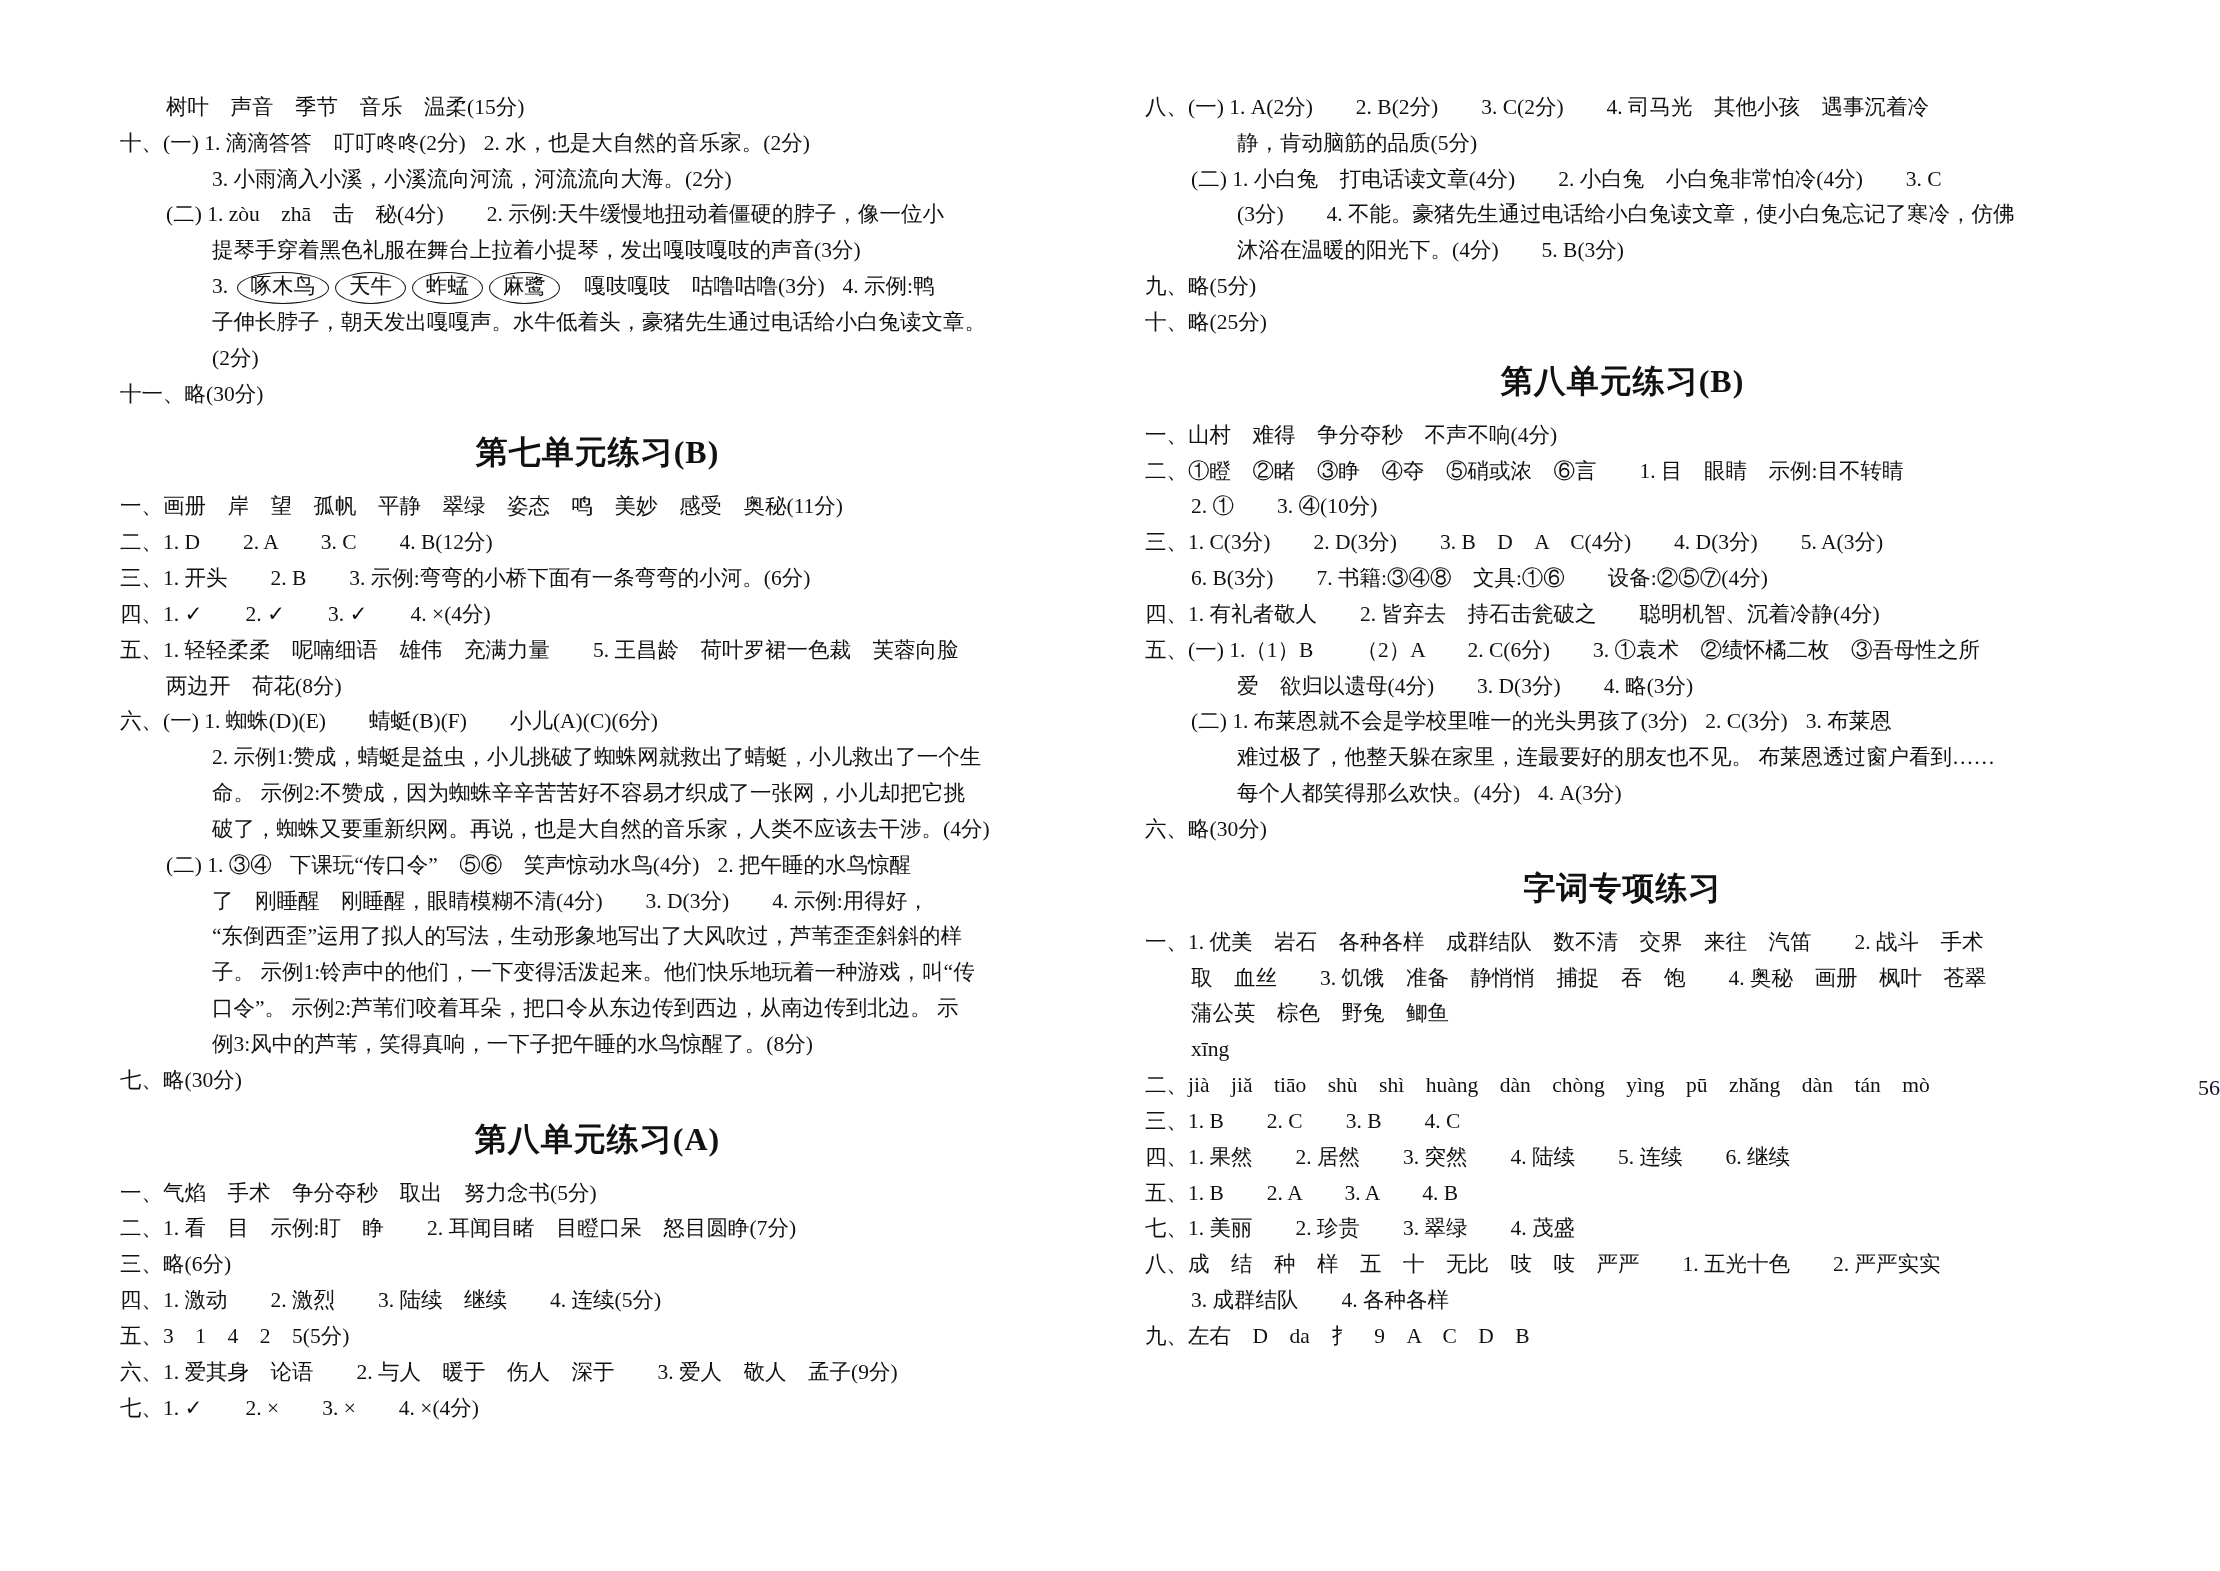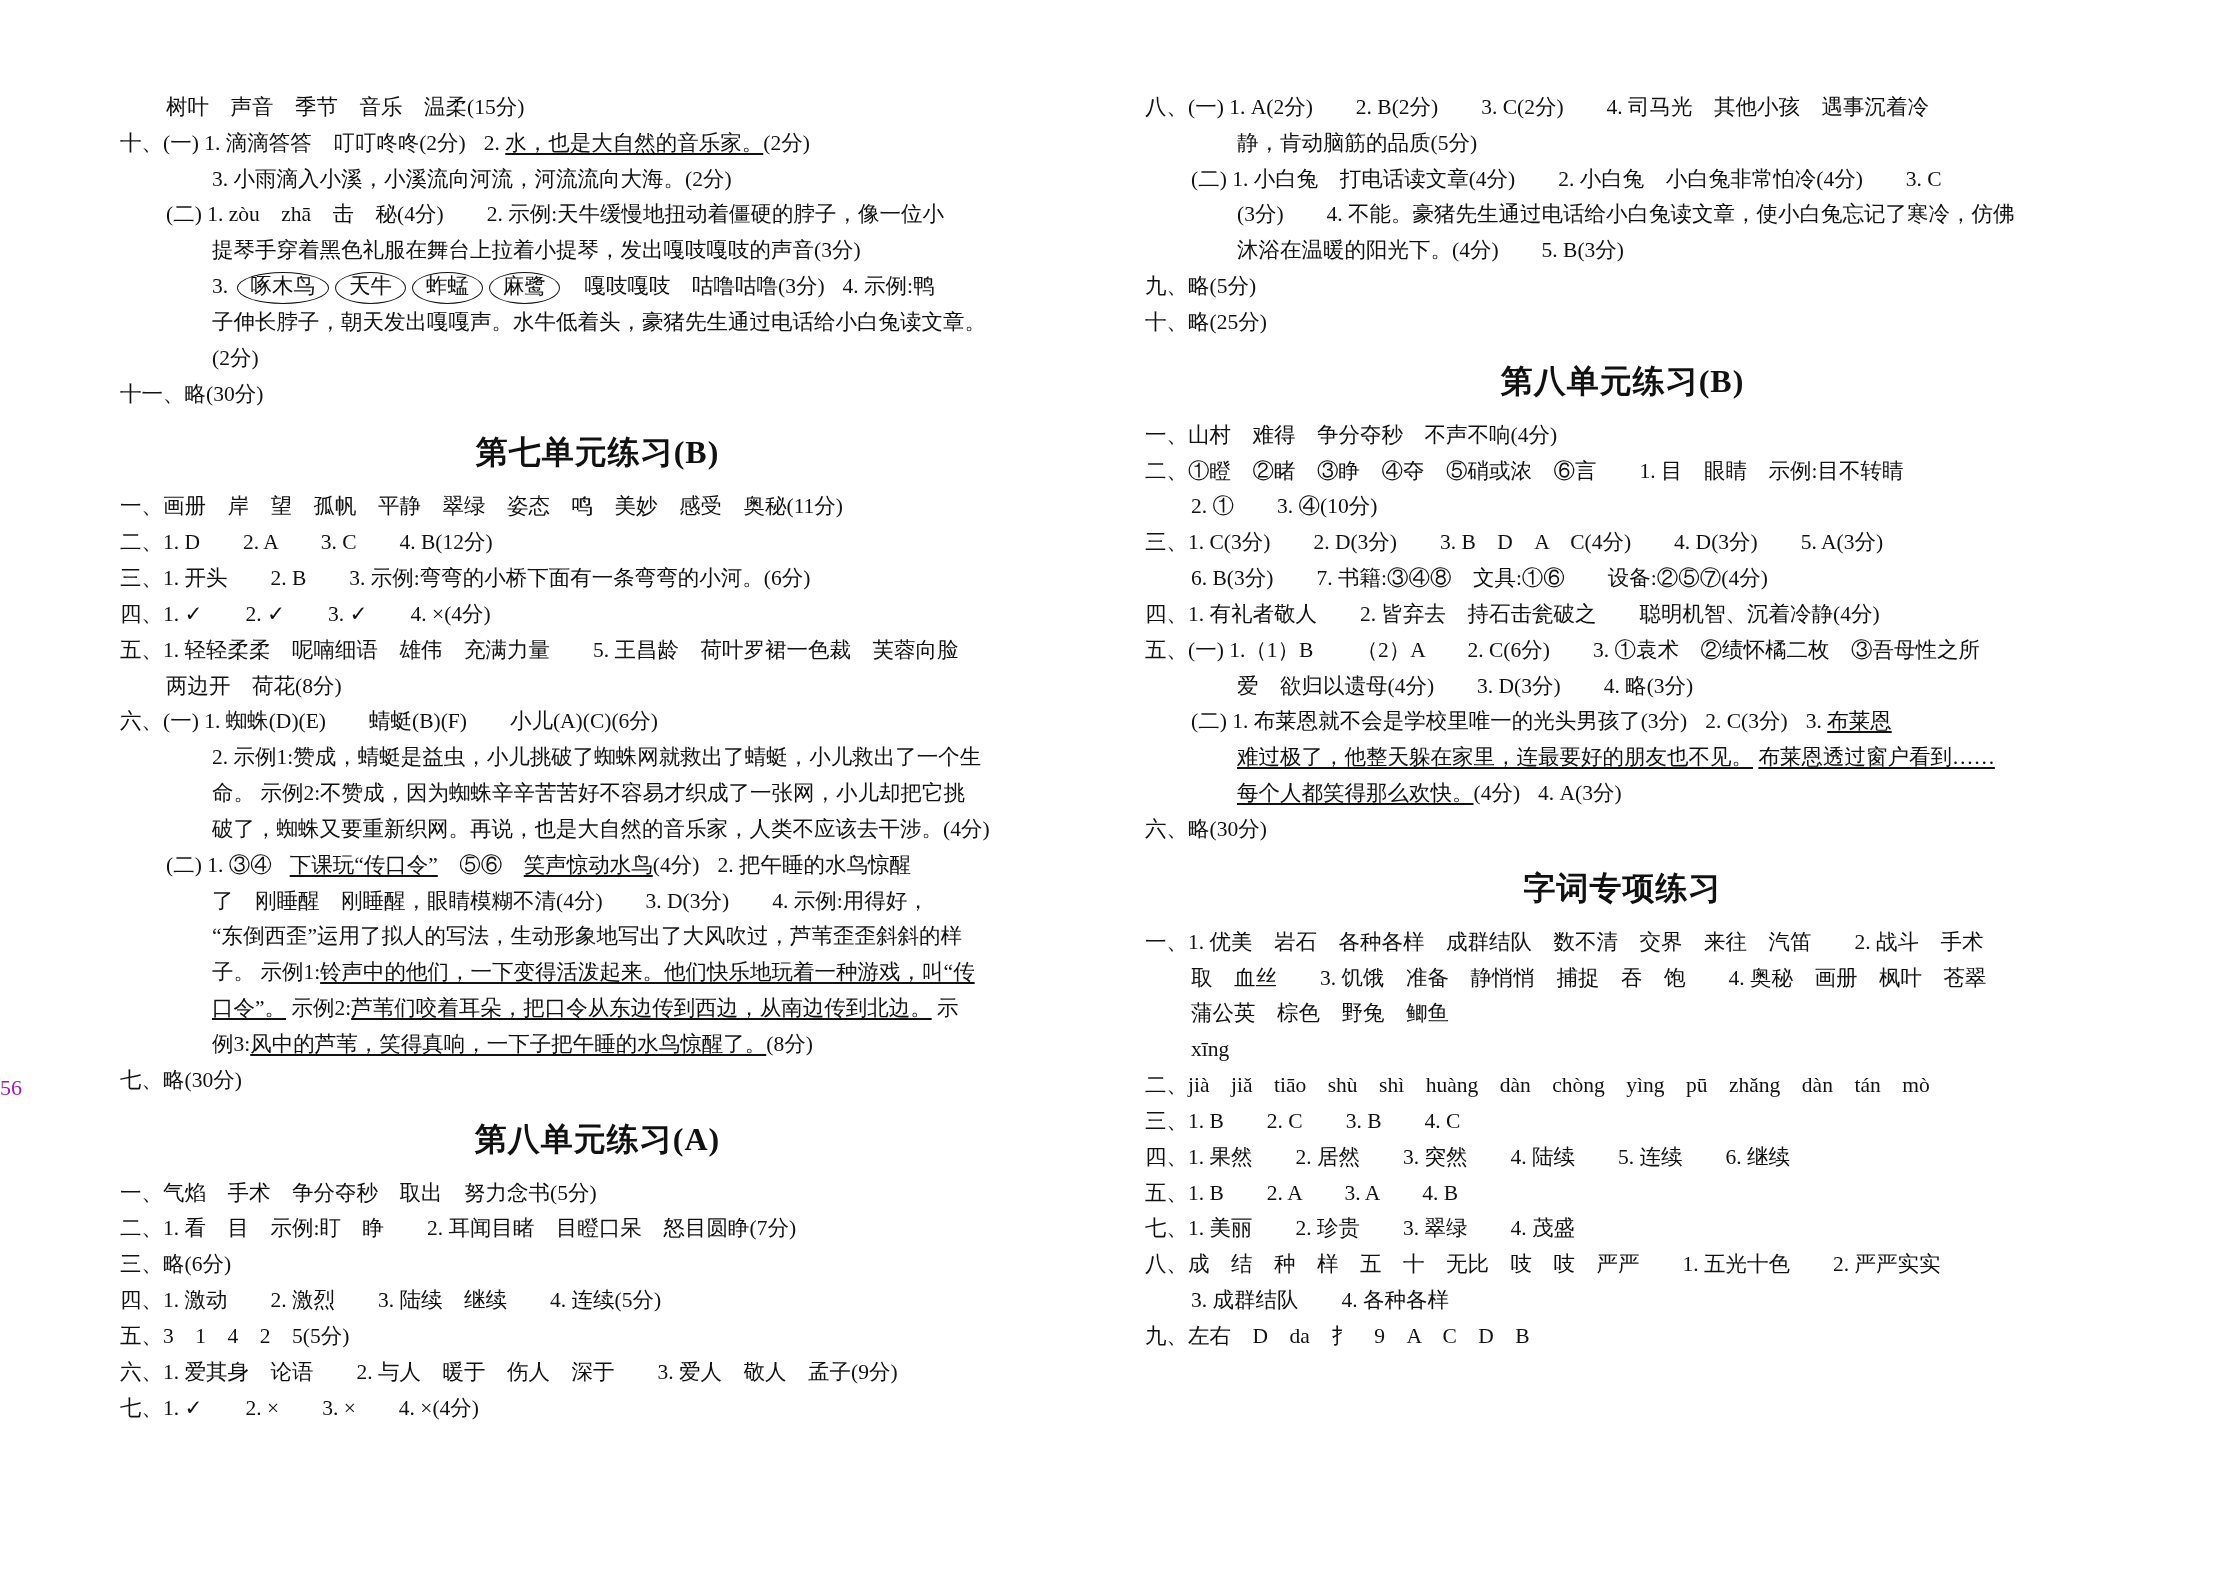--- a/index.html
+++ b/index.html
@@ -43,37 +43,37 @@
     padding-left: 66px;
     text-indent: -66px;
   }
   .section-title {
     text-align: center;
     font-size: 32px;
     font-weight: bold;
     margin: 20px 0 14px 0;
     letter-spacing: 1px;
   }
-  .u { text-decoration: underline; text-underline-offset: 3px; }
+  .u { text-underline-offset: 3px; }
   .ellipse {
     display: inline-block;
     border: 1.6px solid #111;
     border-radius: 50%;
     padding: 1px 13px 3px 13px;
     margin: 0 3px;
     line-height: 1.2;
   }
   .pagenum {
     position: absolute;
     left: 0;
     right: 0;
     bottom: 42px;
-    text-align: left;
+    text-align: right;
     font-size: 22px;
-    color: #a21caf;
+    color: #0f172a;
   }
   .sp { display: inline-block; width: 18px; }
 </style>
 </head>
 <body>
 
 <div class="page">
   <div class="columns">
 
     <div class="col">

